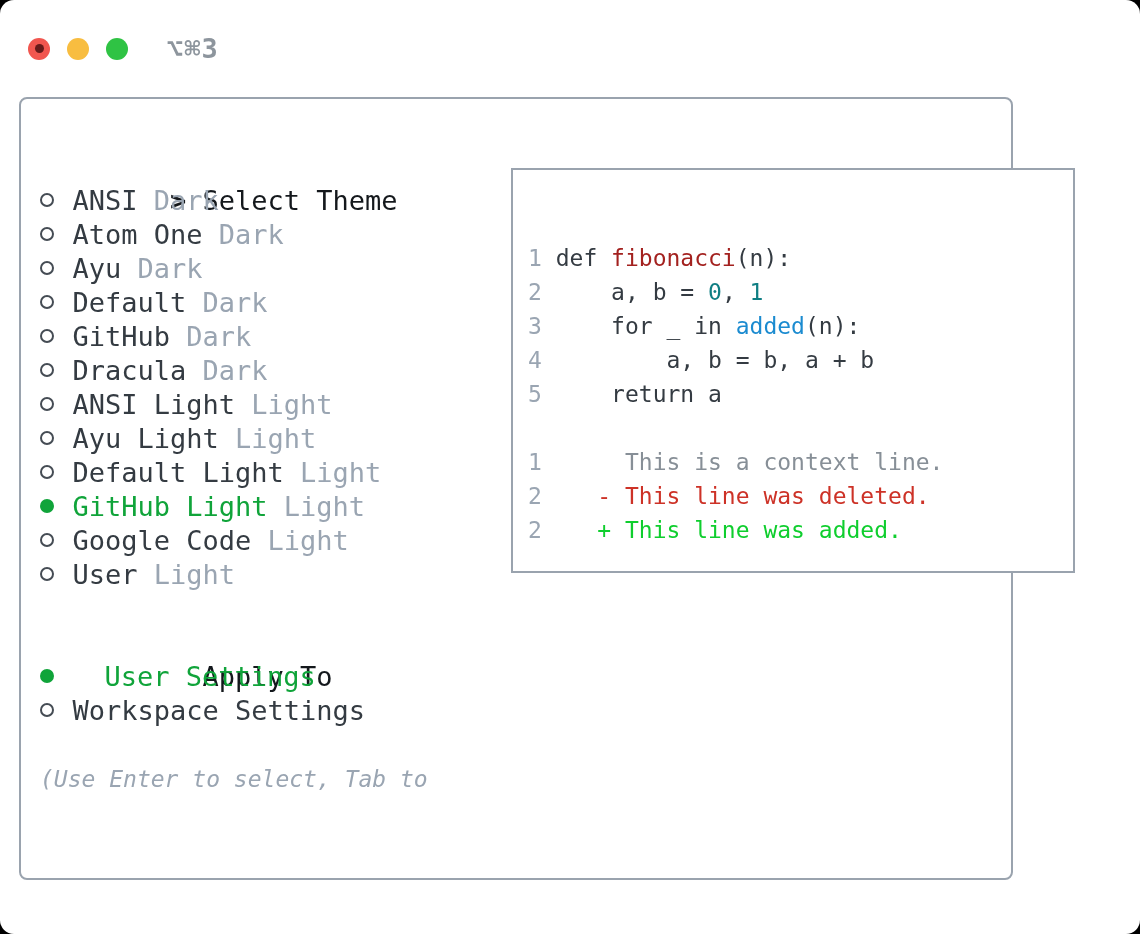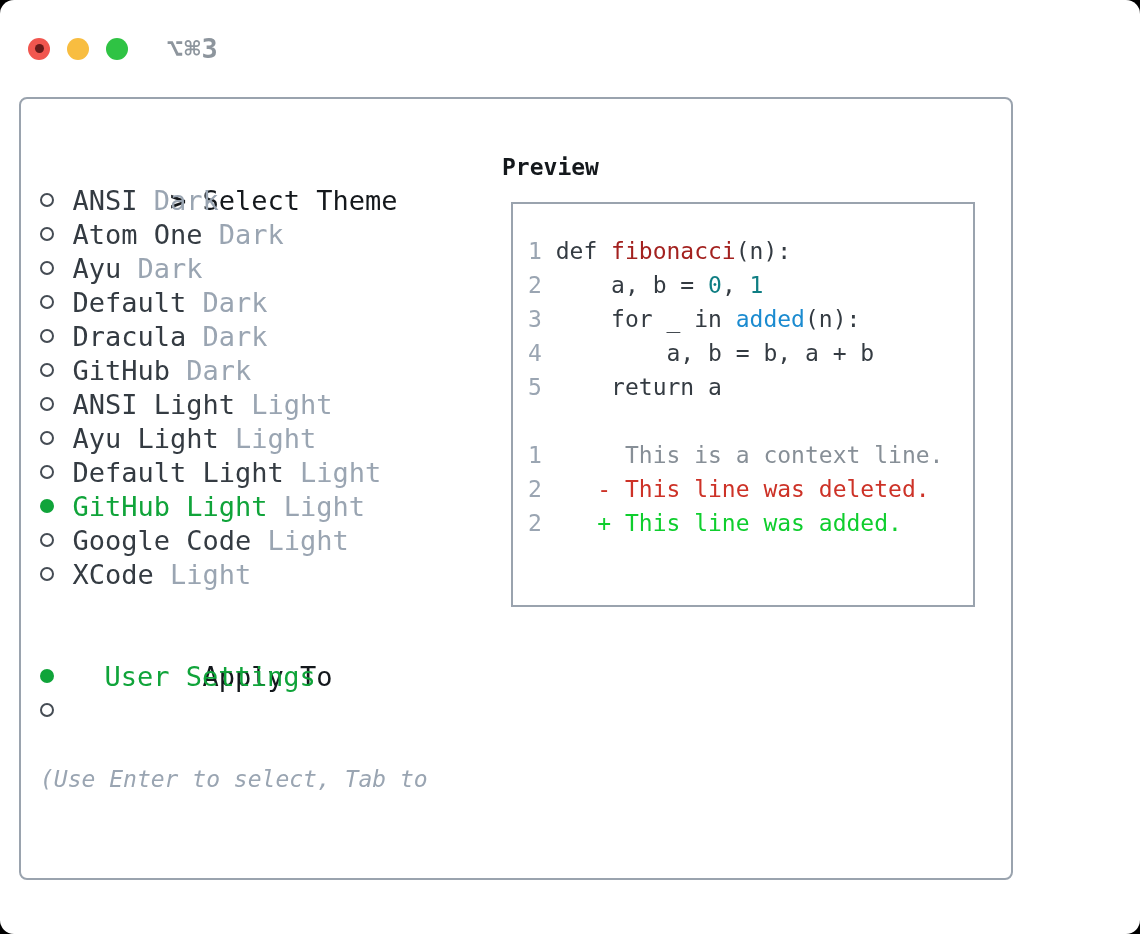--- a/index.html
+++ b/index.html
@@ -34,22 +34,22 @@
   .theme-name{color:var(--ink);}
   .theme-row.selected .theme-name{color:var(--green);}
   .variant{color:var(--muted);margin-left:1ch;}
   .apply-hdr{color:var(--black);}
   .opt-label{color:var(--ink);}
   .apply-row.selected .opt-label{color:var(--green);margin-left:32px;}
   .help-line{height:34px;line-height:34px;font-size:23px;white-space:pre;color:var(--muted);font-style:italic;}
   
   .preview-title{height:34px;line-height:34px;font-size:23px;font-weight:bold;color:var(--black);white-space:pre;}
   .preview-box{
-    margin-left:9px;margin-top:18px;width:464px;height:405px;box-sizing:border-box;
-    border:2px solid var(--border);padding:30px 0 0 15px;background:#fff;
+    margin-left:9px;margin-top:18px;width:564px;height:405px;box-sizing:border-box;
+    border:2px solid var(--border);padding:71px 0 0 15px;background:#fff;
   }
   .code-line{height:34px;line-height:34px;font-size:23px;white-space:pre;}
   .gutter{color:var(--muted);}
   .tok-code{color:var(--ink);}
   .tok-func{color:var(--func-red);}
   .tok-num{color:var(--num-teal);}
   .tok-builtin{color:var(--builtin-blue);}
   .tok-context{color:var(--ctx-gray);}
   .tok-deleted{color:var(--del-red);}
   .tok-added{color:var(--add-green);}
@@ -72,43 +72,42 @@
 
     <div class="left-col">
       <div class="row">
         <span class="marker hdr-marker">&gt;</span><span class="hdr">Select Theme</span>
       </div>
       <div id="theme-list">
           <div class="row theme-row"><span class="marker"><span class="circle"></span></span><span class="theme-name">ANSI</span><span class="variant">Dark</span></div>
           <div class="row theme-row"><span class="marker"><span class="circle"></span></span><span class="theme-name">Atom One</span><span class="variant">Dark</span></div>
           <div class="row theme-row"><span class="marker"><span class="circle"></span></span><span class="theme-name">Ayu</span><span class="variant">Dark</span></div>
           <div class="row theme-row"><span class="marker"><span class="circle"></span></span><span class="theme-name">Default</span><span class="variant">Dark</span></div>
+          <div class="row theme-row"><span class="marker"><span class="circle"></span></span><span class="theme-name">GitHub</span><span class="variant">Dark</span></div>
           <div class="row theme-row"><span class="marker"><span class="circle"></span></span><span class="theme-name">Dracula</span><span class="variant">Dark</span></div>
-          <div class="row theme-row"><span class="marker"><span class="circle"></span></span><span class="theme-name">GitHub</span><span class="variant">Dark</span></div>
           <div class="row theme-row"><span class="marker"><span class="circle"></span></span><span class="theme-name">ANSI Light</span><span class="variant">Light</span></div>
           <div class="row theme-row"><span class="marker"><span class="circle"></span></span><span class="theme-name">Ayu Light</span><span class="variant">Light</span></div>
           <div class="row theme-row"><span class="marker"><span class="circle"></span></span><span class="theme-name">Default Light</span><span class="variant">Light</span></div>
           <div class="row theme-row selected"><span class="marker"><span class="circle filled"></span></span><span class="theme-name">GitHub Light</span><span class="variant">Light</span></div>
           <div class="row theme-row"><span class="marker"><span class="circle"></span></span><span class="theme-name">Google Code</span><span class="variant">Light</span></div>
-          <div class="row theme-row"><span class="marker"><span class="circle"></span></span><span class="theme-name">XCode</span><span class="variant">Light</span></div>
+          <div class="row theme-row"><span class="marker"><span class="circle"></span></span><span class="theme-name">User</span><span class="variant">Light</span></div>
         </div>
       <div class="row blank"></div>
       <div class="row">
         <span class="marker"> </span><span class="apply-hdr">Apply To</span>
       </div>
       <div id="apply-list">
           <div class="row apply-row selected"><span class="marker"><span class="circle filled"></span></span><span class="opt-label">User Settings</span></div>
-          <div class="row apply-row"><span class="marker"><span class="circle"></span></span></div>
+          <div class="row apply-row"><span class="marker"><span class="circle"></span></span><span class="opt-label">Workspace Settings</span></div>
         </div>
       <div class="row blank"></div>
       <div class="help-line">(Use Enter to select, Tab to</div>
     </div>
 
     <div class="right-col">
-      <div class="preview-title">Preview</div>
       <div class="preview-box" id="preview-box">
           <div class="code-line"><span class="gutter">1 </span><span class="tok-code">def </span><span class="tok-func">fibonacci</span><span class="tok-code">(n):</span></div>
           <div class="code-line"><span class="gutter">2 </span><span class="tok-code">    a, b = </span><span class="tok-num">0</span><span class="tok-code">, </span><span class="tok-num">1</span></div>
           <div class="code-line"><span class="gutter">3 </span><span class="tok-code">    for _ in </span><span class="tok-builtin">added</span><span class="tok-code">(n):</span></div>
           <div class="code-line"><span class="gutter">4 </span><span class="tok-code">        a, b = b, a + b</span></div>
           <div class="code-line"><span class="gutter">5 </span><span class="tok-code">    return a</span></div>
           <div class="code-line"><span class="gutter">  </span></div>
           <div class="code-line"><span class="gutter">1 </span><span class="tok-context">     This is a context line.</span></div>
           <div class="code-line"><span class="gutter">2 </span><span class="tok-deleted">   - This line was deleted.</span></div>
           <div class="code-line"><span class="gutter">2 </span><span class="tok-added">   + This line was added.</span></div>

